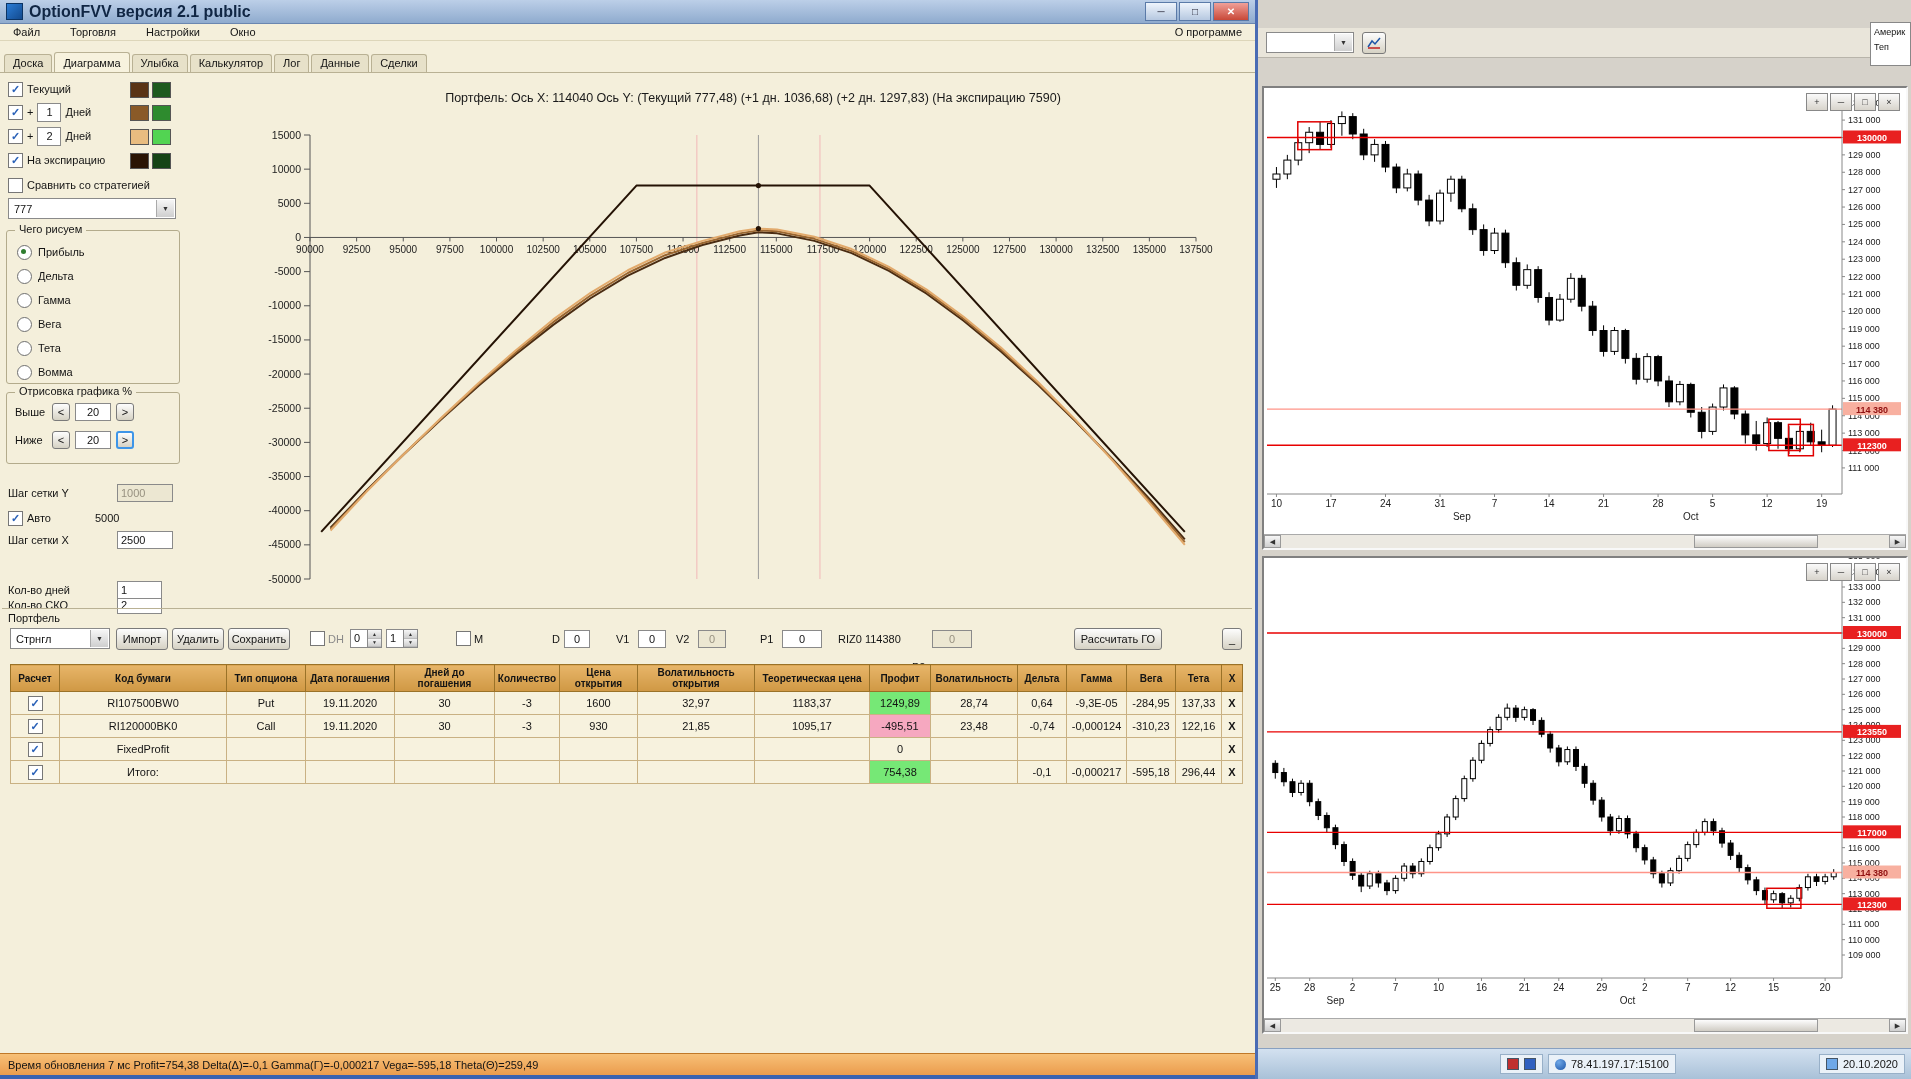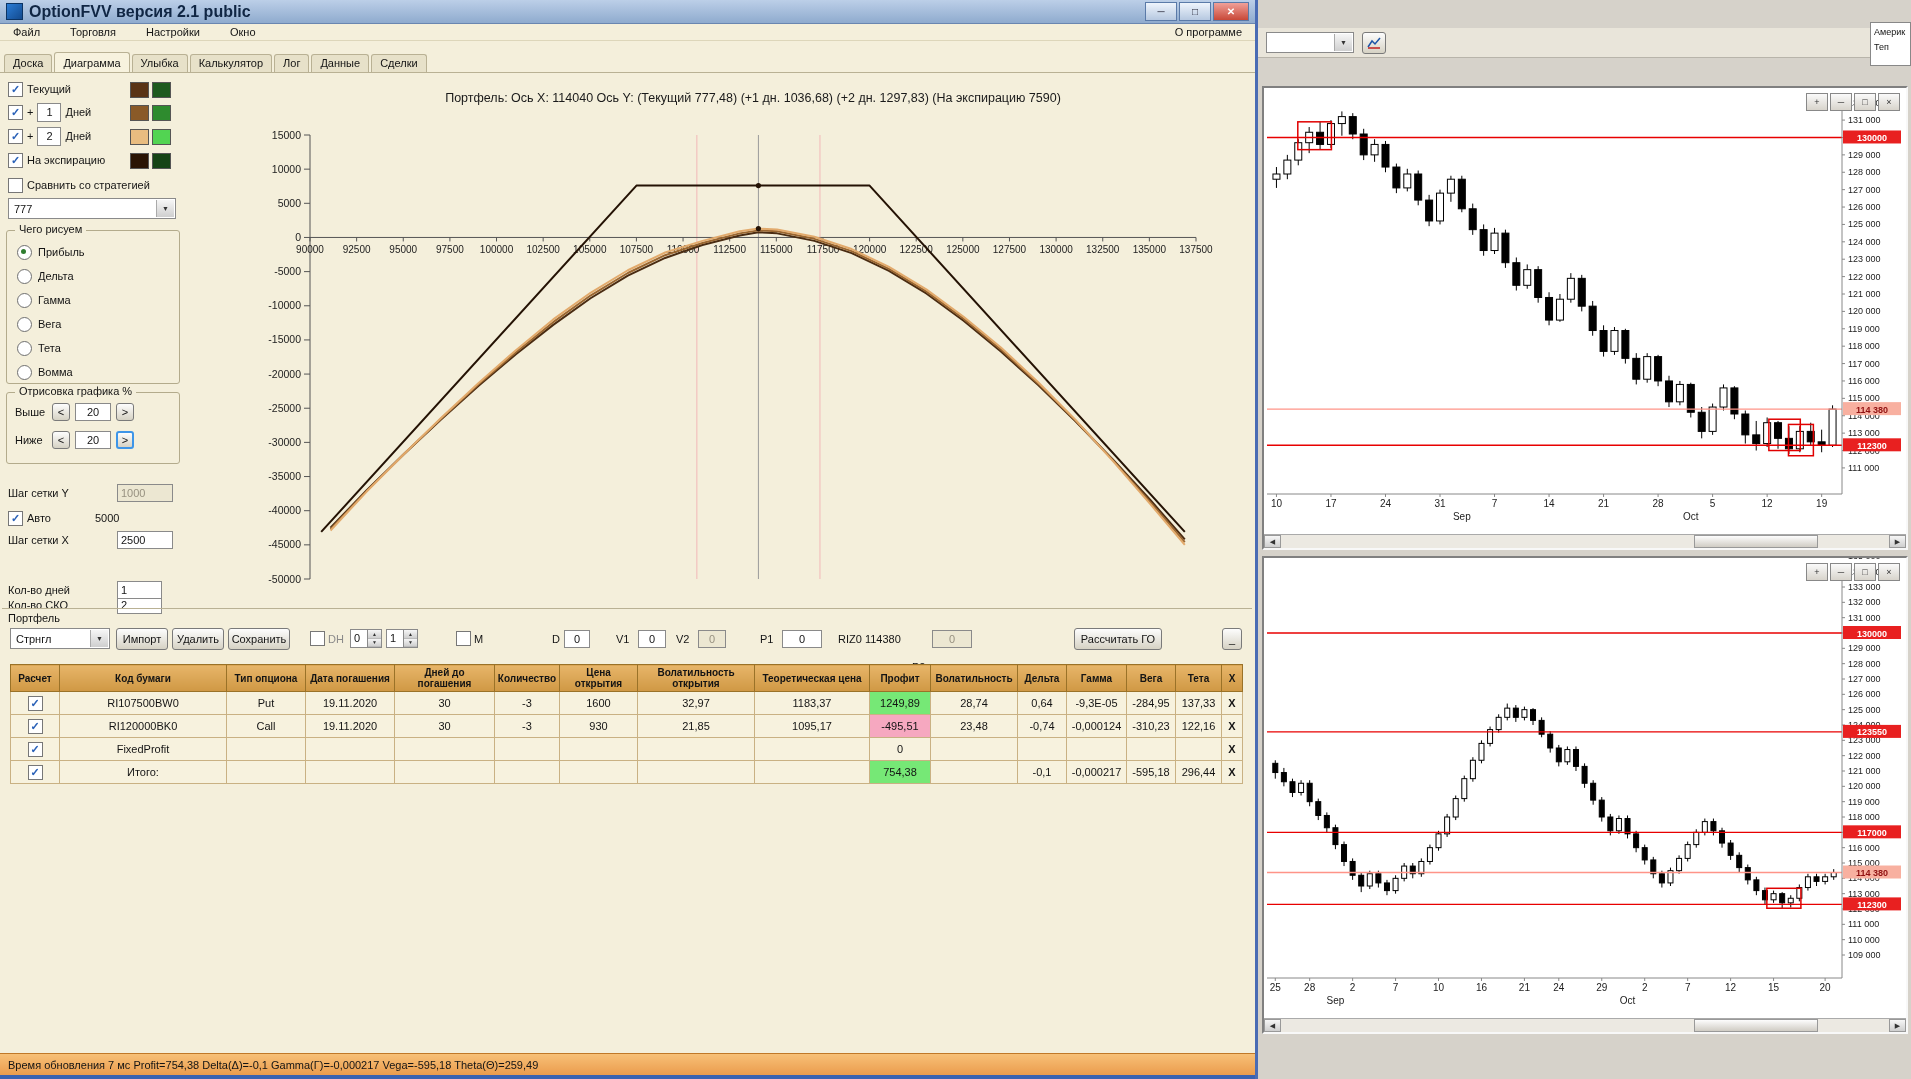--- a/index.html
+++ b/index.html
@@ -949,19 +949,33 @@
         </svg>
       <div class="scrollbar">
         <span class="sb-btn">◀</span>
         <span class="sb-track">
             <span class="sb-thumb"></span>
           </span>
         <span class="sb-btn">▶</span>
       </div>
     </div>
 
+    <div class="ra-status">
+      <span class="panel-inset" style="margin-left:236px;">
+        <span class="sq-icon" style="background:#c03030;"></span>
+        <span class="sq-icon" style="background:#3060c0;"></span>
+      </span>
+      <span class="panel-inset">
+        <span class="dot-icon"></span>
+        <span>78.41.197.17:15100</span>
+      </span>
+      <span class="panel-inset" style="margin-left:auto;">
+        <span class="sq-icon" style="background:#6fa8e8;"></span>
+        <span>20.10.2020</span>
+      </span>
+    </div>
   </div>
 
   <div class="partial-win">
     <div>Америк</div>
     <div>Теп</div>
   </div>
 </div>
 
 </body></html>

